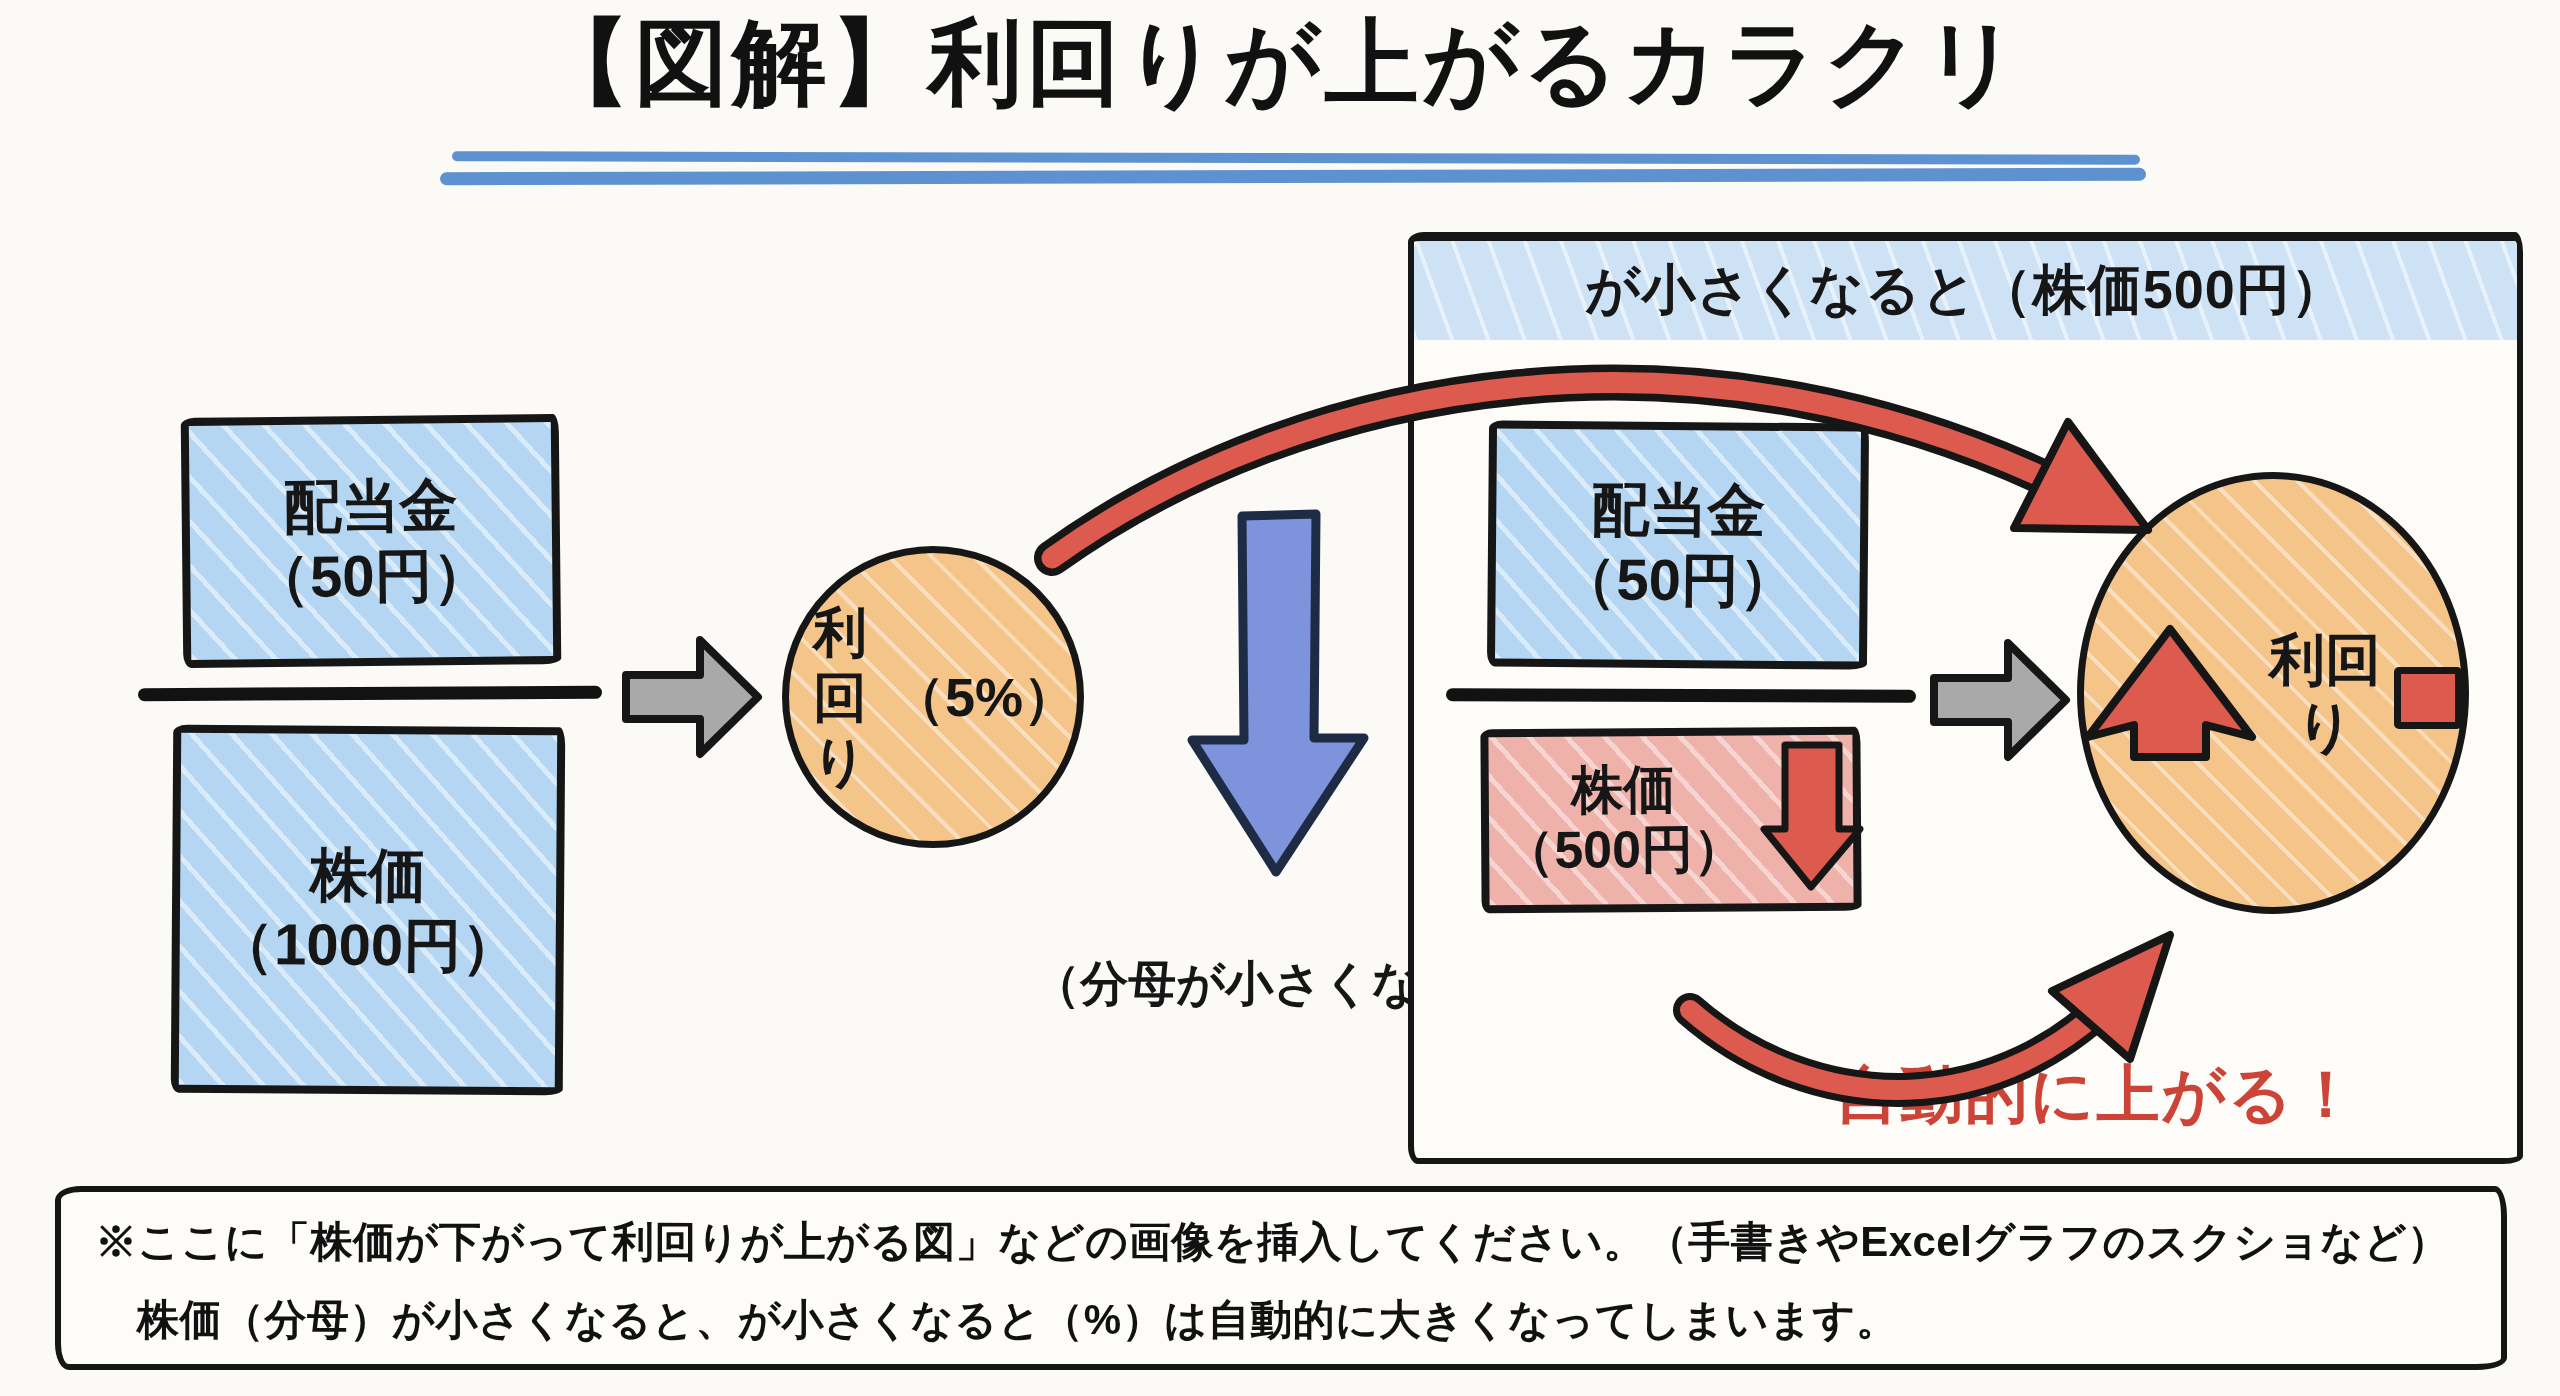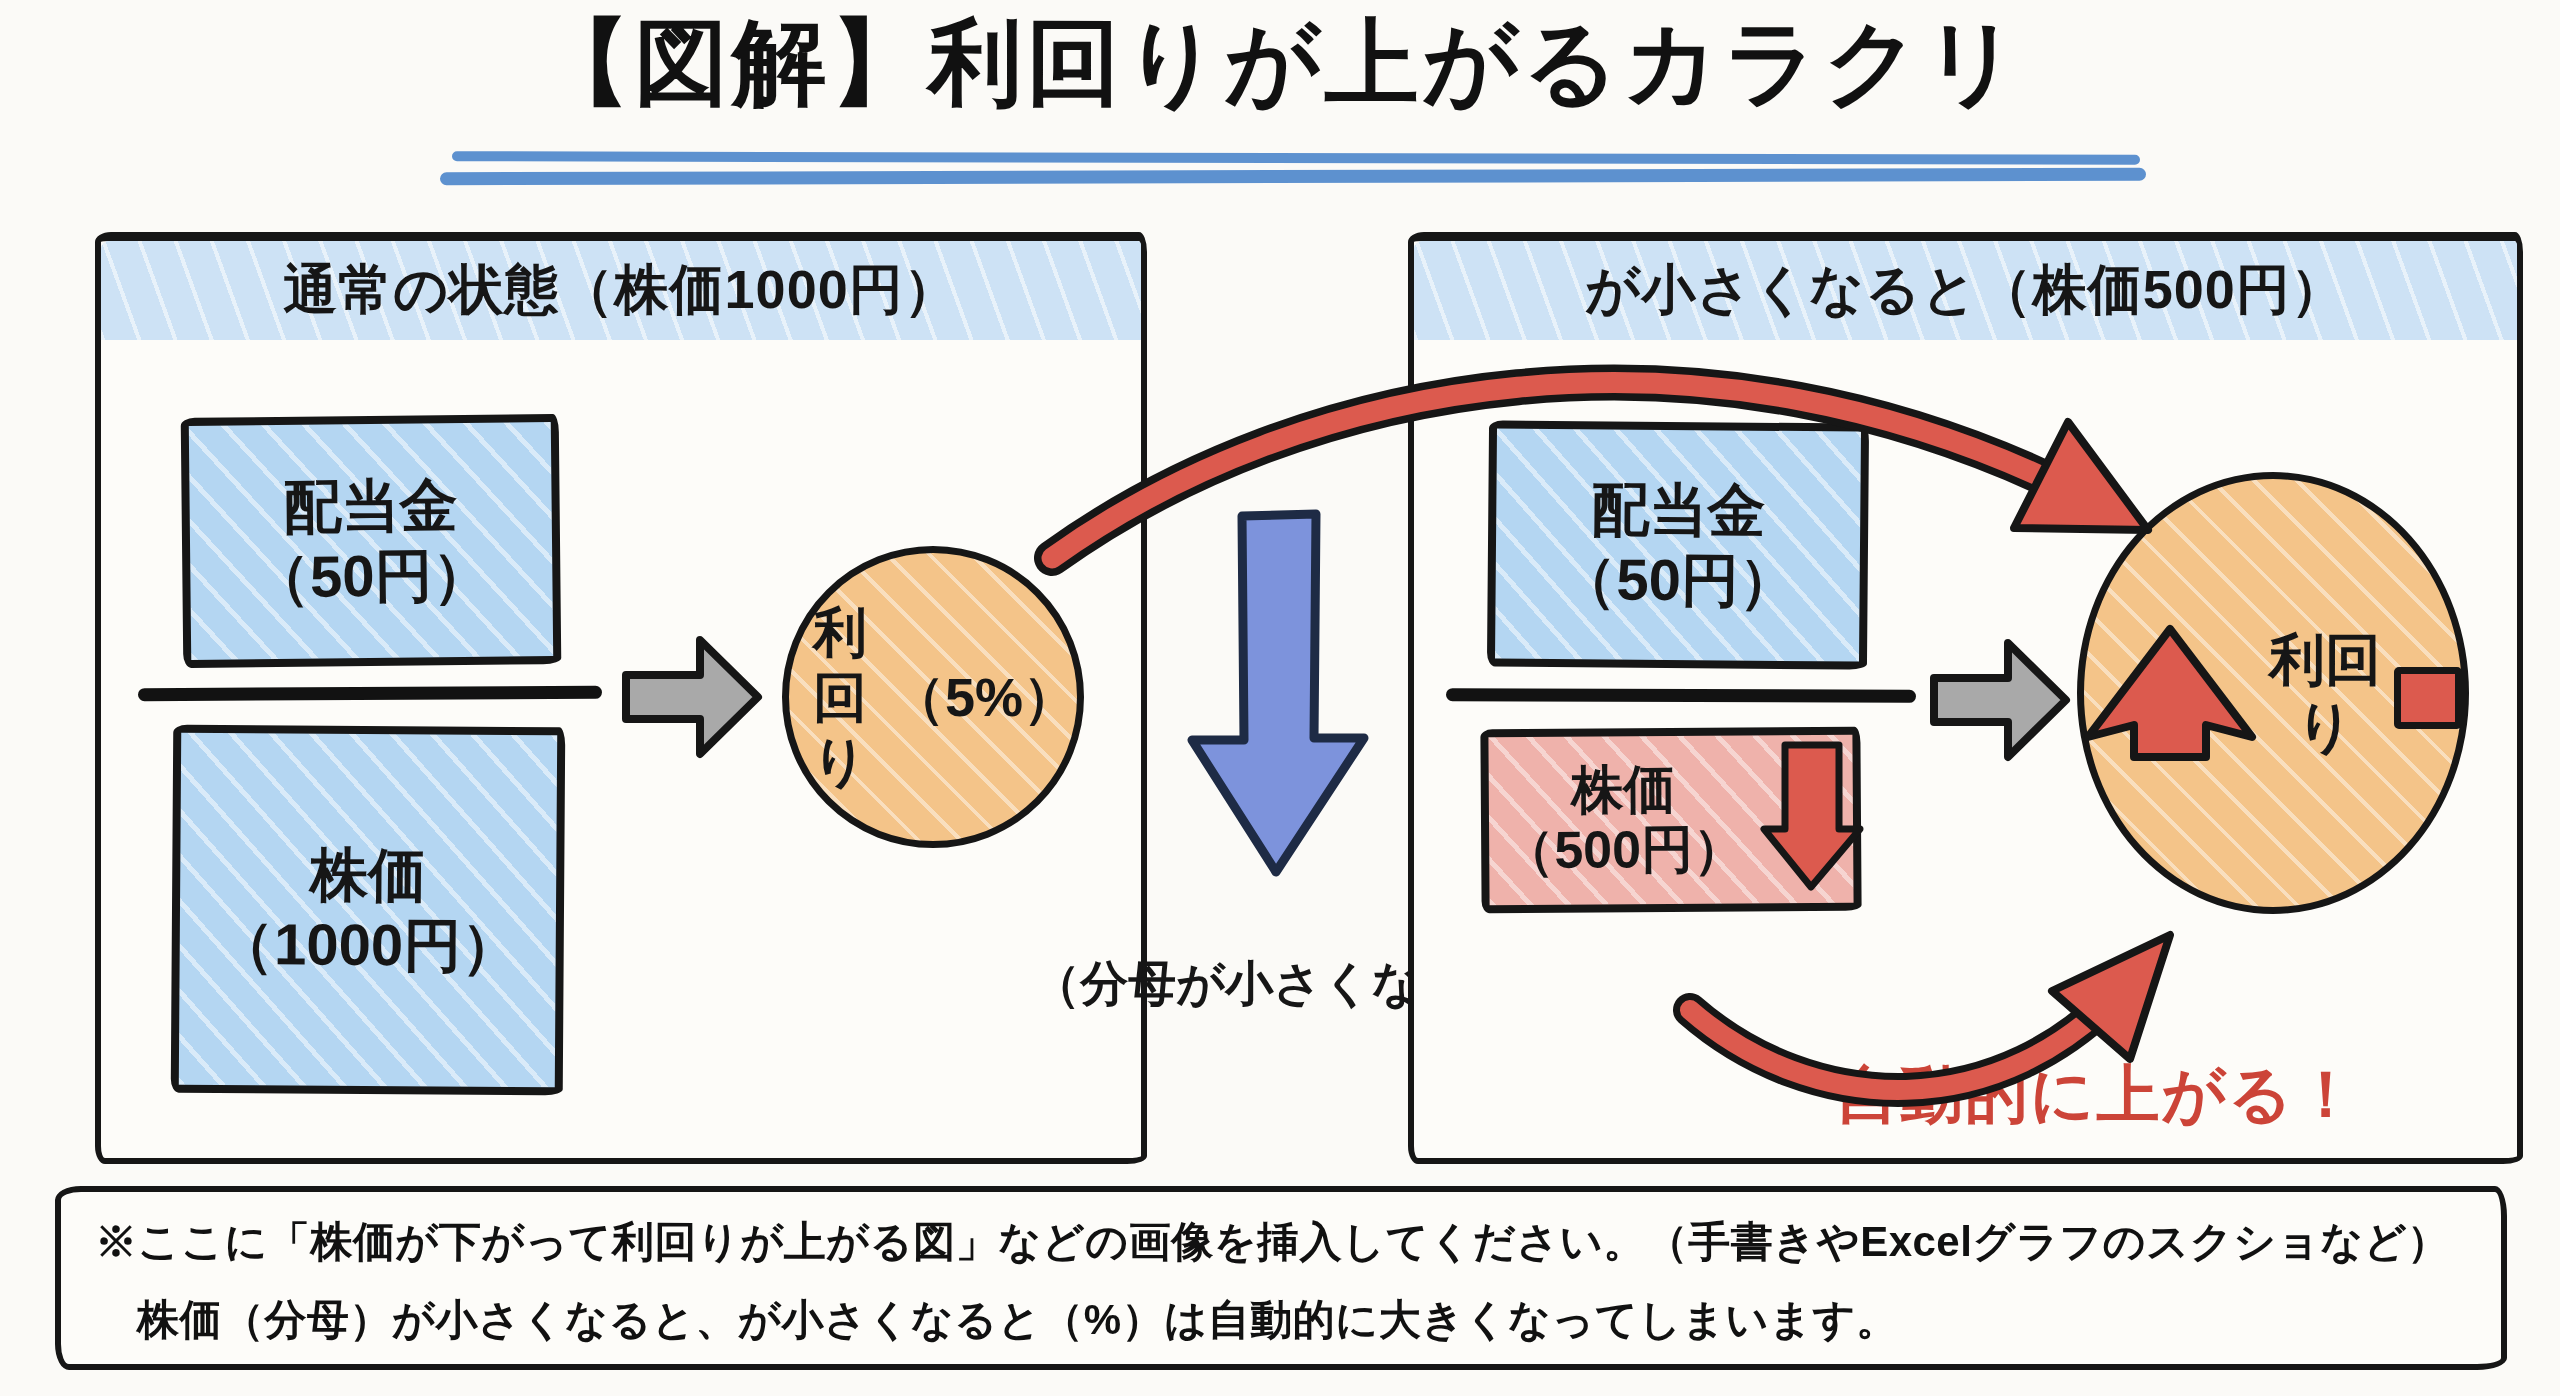--- a/index.html
+++ b/index.html
@@ -74,25 +74,20 @@
 </style>
 </head>
 <body>
 
 <div id="stage">
 
   <div class="abs title">【図解】利回りが上がるカラクリ</div>
   <div class="abs underline" style="left:452px; top:153px; width:1688px; height:10px; transform:rotate(0.12deg);"></div>
   <div class="abs underline" style="left:440px; top:170px; width:1706px; height:13px; transform:rotate(-0.15deg);"></div>
 
-  <div class="abs panel" style="left:95px; top:232px; width:1052px; height:932px;">
-    <div class="band">
-      <span>通常の状態（株価1000円）</span>
-    </div>
-  </div>
 
   <div class="abs bluebox z-node" style="left:182px; top:416px; width:378px; height:250px; transform:rotate(-0.6deg);">
     <div>配当金</div>
     <div>（50円）</div>
   </div>
 
   <div class="abs fracbar" style="left:138px; top:687px; width:464px; transform:rotate(-0.3deg);"></div>
 
   <div class="abs bluebox z-node" style="left:172px; top:726px; width:392px; height:368px; transform:rotate(0.4deg);">
     <div>株価</div>

